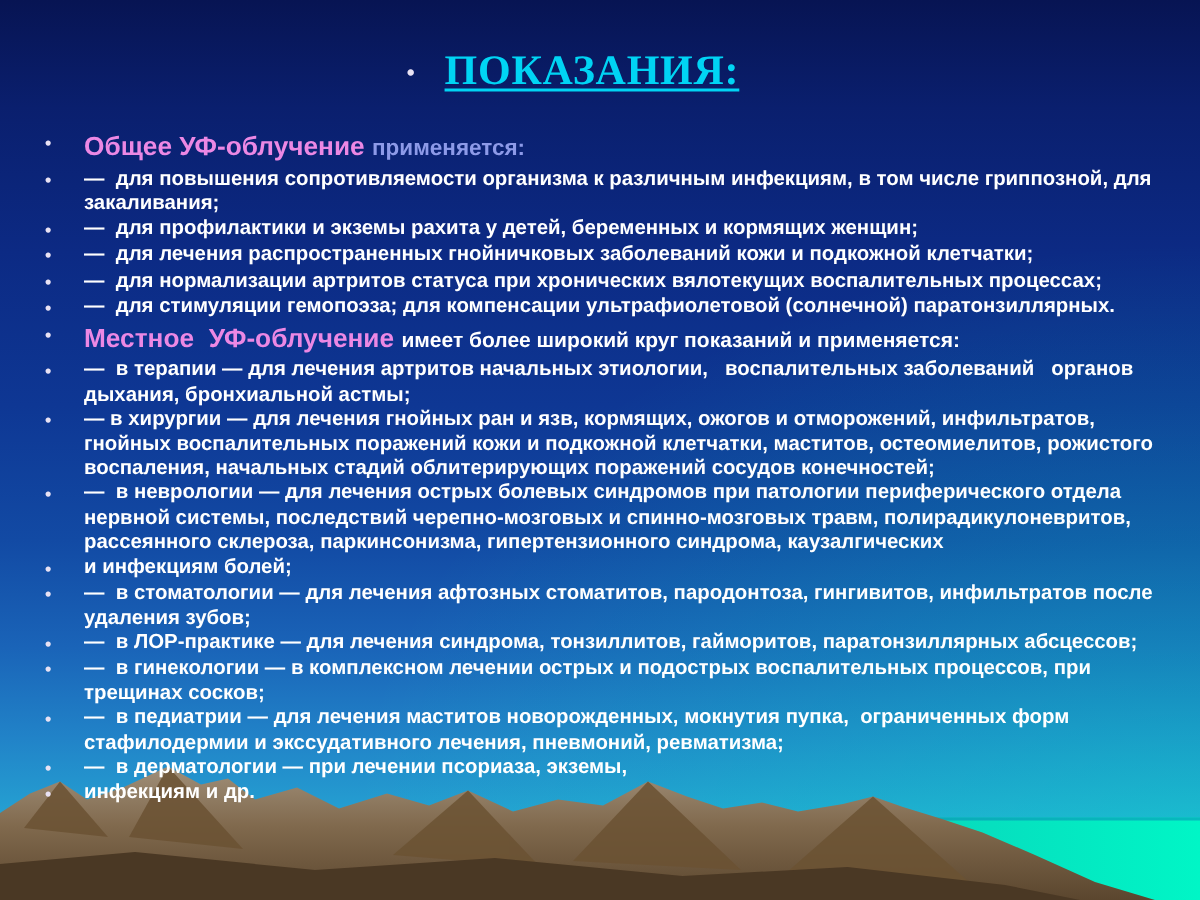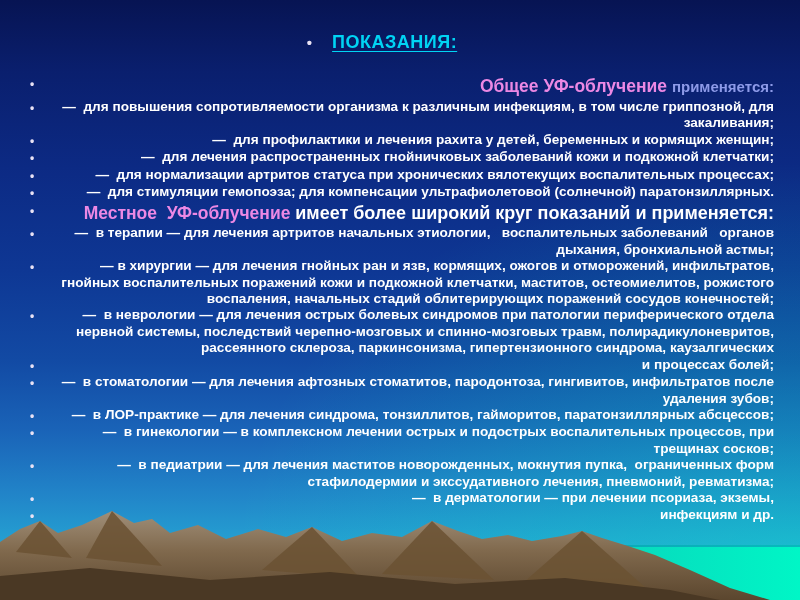--- a/index.html
+++ b/index.html
@@ -22,43 +22,43 @@
   .content{
     position:absolute;top:26px;left:30px;right:26px;z-index:5;
   }
   .title-row{
     display:flex;justify-content:center;align-items:center;gap:20px;
     margin:6px 40px 22px 0;
   }
   .title-bullet{color:var(--bullet);font-size:15px;line-height:1;}
   .title{
     color:var(--title);
-    font-size:18px;letter-spacing:0.5px;
+    font-size:28px;letter-spacing:0.5px;
     text-decoration:underline;
     text-underline-offset:3px;
+    font-family:Liberation Serif, serif;
   }
   .item{display:flex;align-items:flex-start;}
   .bullet{
     flex:0 0 26px;width:26px;
     color:var(--bullet);font-size:12px;line-height:16.4px;
     padding-top:1px;
   }
   .txt{
     flex:1;
     color:var(--white);
     font-size:13.6px;line-height:16.4px;
     white-space:pre-wrap;
-    text-align:right;
   }
   .item.lg .txt{font-size:17.5px;line-height:22px;}
   .item.lg{margin:1px 0;}
   .seg-pink{color:var(--pink);}
   .seg-periwinkle{color:var(--periwinkle);font-size:15px;}
   .seg-white{color:var(--white);}
-  .item.lg .seg-white{font-size:18px;}
+  .item.lg .seg-white{font-size:14px;}
 </style>
 </head>
 <body>
 
 <div class="slide">
 
   <div class="glow"></div>
 
   <svg class="scene" viewBox="0 0 800 150" preserveAspectRatio="none" aria-hidden="true">
     <defs>
@@ -98,21 +98,21 @@
         <div class="item lg">
           <span class="bullet">•</span>
           <span class="txt"><span class="seg-pink">Общее УФ-облучение </span><span class="seg-periwinkle">применяется:</span></span>
         </div>
         <div class="item">
           <span class="bullet">•</span>
           <span class="txt"><span class="seg-white">—  для повышения сопротивляемости организма к различным инфекциям, в том числе гриппозной, для закаливания;</span></span>
         </div>
         <div class="item">
           <span class="bullet">•</span>
-          <span class="txt"><span class="seg-white">—  для профилактики и лечения рахита у детей, беременных и кормящих женщин;</span></span>
+          <span class="txt"><span class="seg-white">—  для профилактики и экземы рахита у детей, беременных и кормящих женщин;</span></span>
         </div>
         <div class="item">
           <span class="bullet">•</span>
           <span class="txt"><span class="seg-white">—  для лечения распространенных гнойничковых заболеваний кожи и подкожной клетчатки;</span></span>
         </div>
         <div class="item">
           <span class="bullet">•</span>
           <span class="txt"><span class="seg-white">—  для нормализации артритов статуса при хронических вялотекущих воспалительных процессах;</span></span>
         </div>
         <div class="item">
@@ -130,21 +130,21 @@
         <div class="item">
           <span class="bullet">•</span>
           <span class="txt"><span class="seg-white">— в хирургии — для лечения гнойных ран и язв, кормящих, ожогов и отморожений, инфильтратов, гнойных воспалительных поражений кожи и подкожной клетчатки, маститов, остеомиелитов, рожистого воспаления, начальных стадий облитерирующих поражений сосудов конечностей;</span></span>
         </div>
         <div class="item">
           <span class="bullet">•</span>
           <span class="txt"><span class="seg-white">—  в неврологии — для лечения острых болевых синдромов при патологии периферического отдела нервной системы, последствий черепно-мозговых и спинно-мозговых травм, полирадикулоневритов, рассеянного склероза, паркинсонизма, гипертензионного синдрома, каузалгических</span></span>
         </div>
         <div class="item">
           <span class="bullet">•</span>
-          <span class="txt"><span class="seg-white">и процессах болей;</span></span>
+          <span class="txt"><span class="seg-white">и инфекциям болей;</span></span>
         </div>
         <div class="item">
           <span class="bullet">•</span>
           <span class="txt"><span class="seg-white">—  в стоматологии — для лечения афтозных стоматитов, пародонтоза, гингивитов, инфильтратов после удаления зубов;</span></span>
         </div>
         <div class="item">
           <span class="bullet">•</span>
           <span class="txt"><span class="seg-white">—  в ЛОР-практике — для лечения синдрома, тонзиллитов, гайморитов, паратонзиллярных абсцессов;</span></span>
         </div>
         <div class="item">

